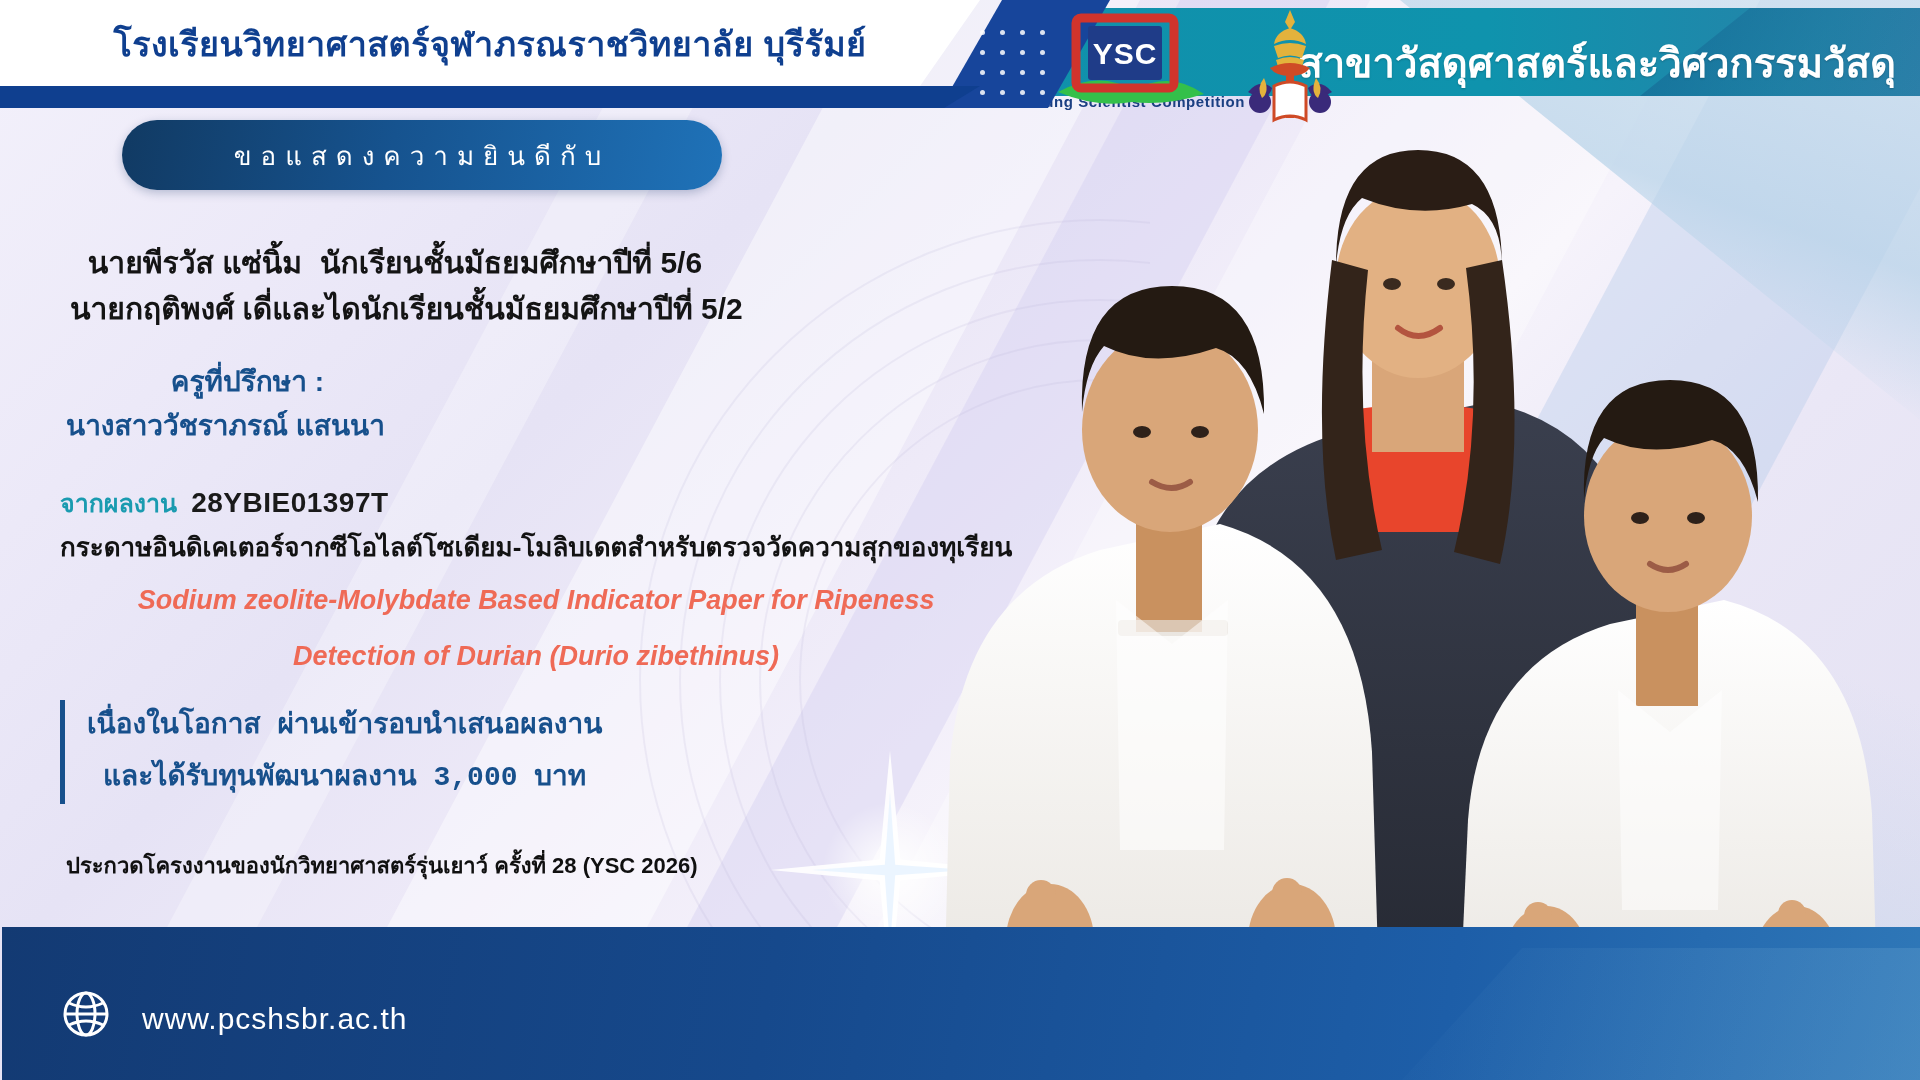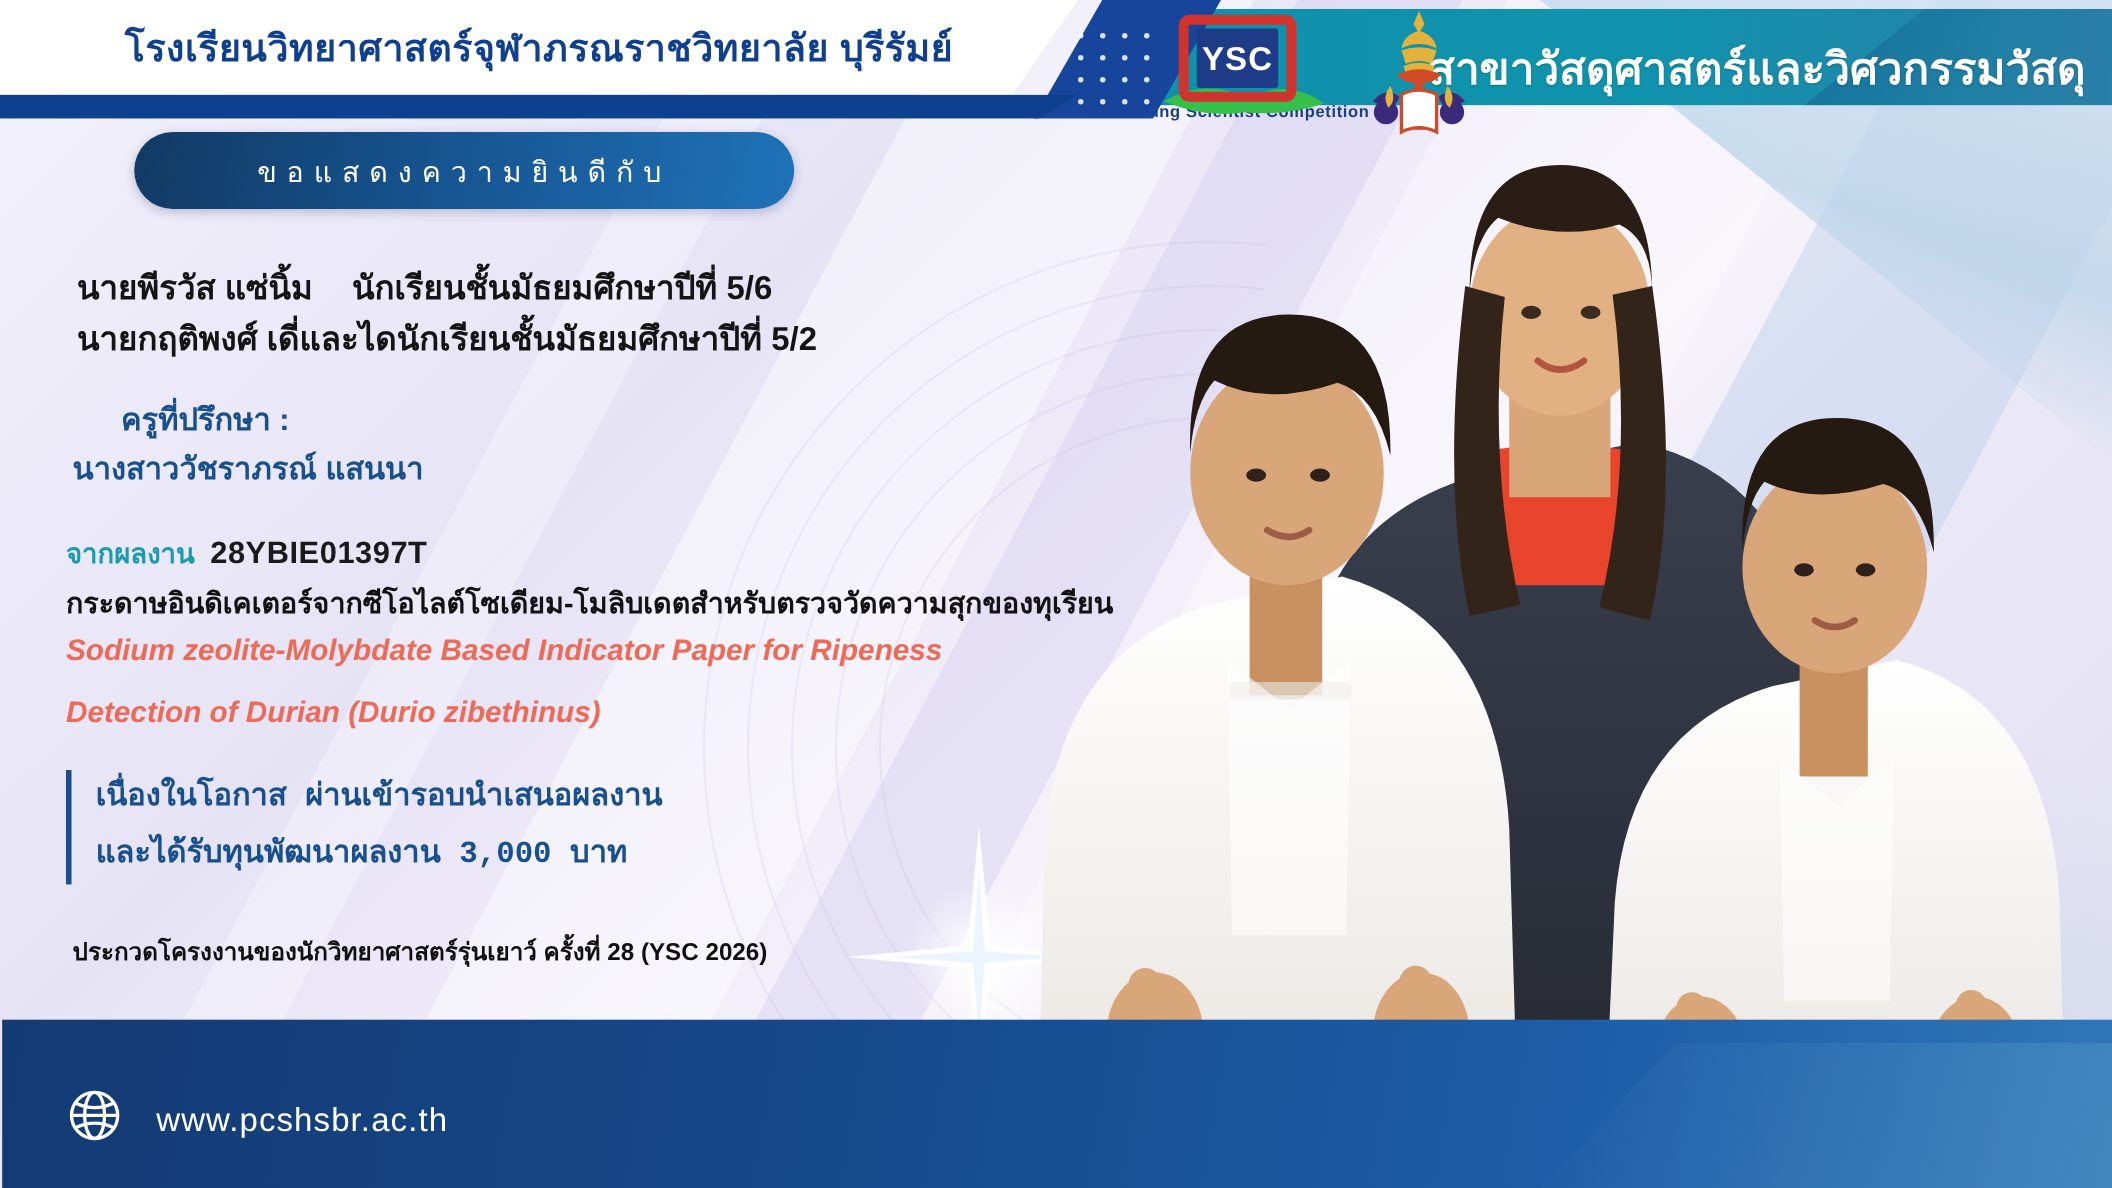--- a/index.html
+++ b/index.html
@@ -109,21 +109,21 @@
   .congrats-pill {
     position:absolute; left:122px; top:120px; width:600px; height:70px;
     border-radius:36px; z-index:6;
     background:linear-gradient(100deg,#113a63 0%,#16538f 45%,#1f72b8 100%);
     display:flex; align-items:center; justify-content:center;
     color:#ffffff; font-size:26px; letter-spacing:9px;
     box-shadow:0 3px 10px rgba(10,40,90,.25);
   }
 
   
-  .content { position:absolute; left:0; top:0; width:1920px; height:1080px; z-index:7; }
+  .content { position:absolute; left:0; top:0; width:1920px; height:1080px; z-index:7;text-align:center; }
 
   .students { position:absolute; left:70px; top:240px; }
   .student-row {
     display:flex; align-items:baseline; color:#141414;
     font-size:30px; font-weight:bold; line-height:46px; white-space:nowrap;
   }
   .st-name  { min-width:250px; }
   .st-class { }
 
   .advisor { position:absolute; left:66px; top:360px; color:#17508c; }
@@ -132,21 +132,21 @@
 
   .project { position:absolute; left:60px; top:482px; }
   .project-code-row { display:flex; align-items:baseline; gap:14px; line-height:42px; }
   .project-code-label { font-size:25px; font-weight:bold; color:#1a9bb0; }
   .project-code { font-size:28px; font-weight:bold; color:#1a1a1a; letter-spacing:.5px; }
   .project-title-th {
     font-size:26px; font-weight:bold; color:#121212; line-height:42px; margin-top:2px;
   }
   .project-title-en {
     font-size:27px; font-weight:bold; font-style:italic; color:#ef6a56;
-    line-height:44px; 
+    line-height:44px; margin-top:10px;
   }
 
   .occasion {
     position:absolute; left:60px; top:700px; padding-left:22px;
     border-left:5px solid #17508c;
   }
   .occasion-line {
     font-size:28px; font-weight:bold; color:#17508c; line-height:52px; white-space:nowrap;font-family:Liberation Mono, monospace;
   }
 

